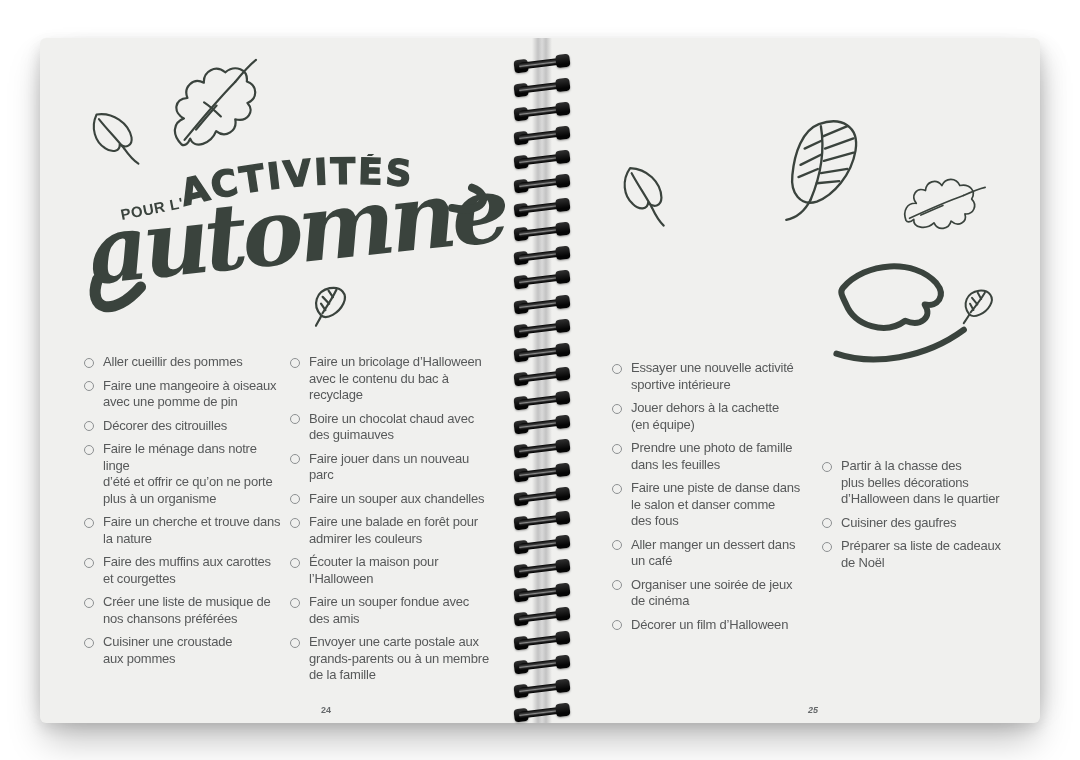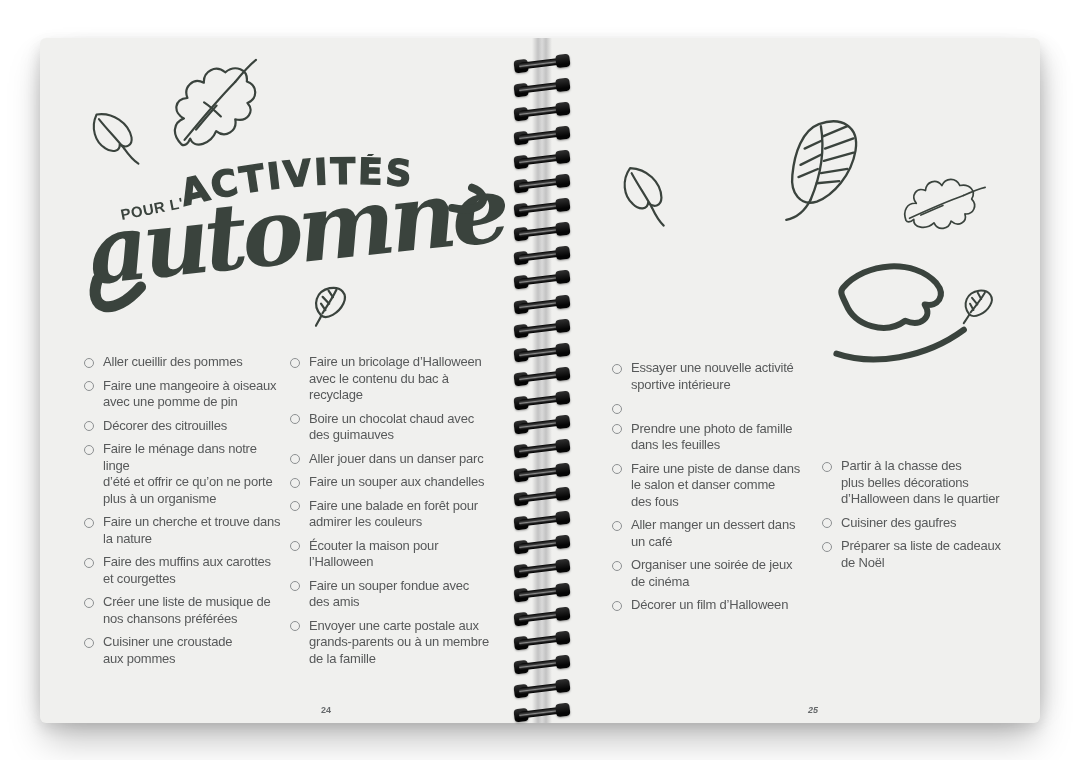--- a/index.html
+++ b/index.html
@@ -176,21 +176,21 @@
   </li>
 
   <li class="check-item">
     <span class="check-circle"></span>
     <span class="check-text">Boire un chocolat chaud avec
 des guimauves</span>
   </li>
 
   <li class="check-item">
     <span class="check-circle"></span>
-    <span class="check-text">Aller jouer dans un danser parc</span>
+    <span class="check-text">Faire jouer dans un nouveau parc</span>
   </li>
 
   <li class="check-item">
     <span class="check-circle"></span>
     <span class="check-text">Faire un souper aux chandelles</span>
   </li>
 
   <li class="check-item">
     <span class="check-circle"></span>
     <span class="check-text">Faire une balade en forêt pour
@@ -221,20 +221,22 @@
     <ul>
 
   <li class="check-item">
     <span class="check-circle"></span>
     <span class="check-text">Essayer une nouvelle activité
 sportive intérieure</span>
   </li>
 
   <li class="check-item">
     <span class="check-circle"></span>
+    <span class="check-text">Jouer dehors à la cachette
+(en équipe)</span>
   </li>
 
   <li class="check-item">
     <span class="check-circle"></span>
     <span class="check-text">Prendre une photo de famille
 dans les feuilles</span>
   </li>
 
   <li class="check-item">
     <span class="check-circle"></span>

